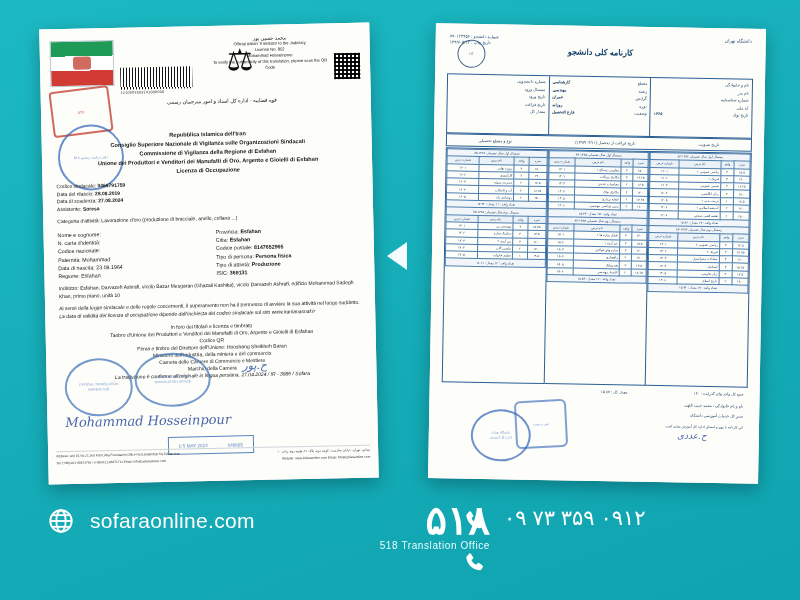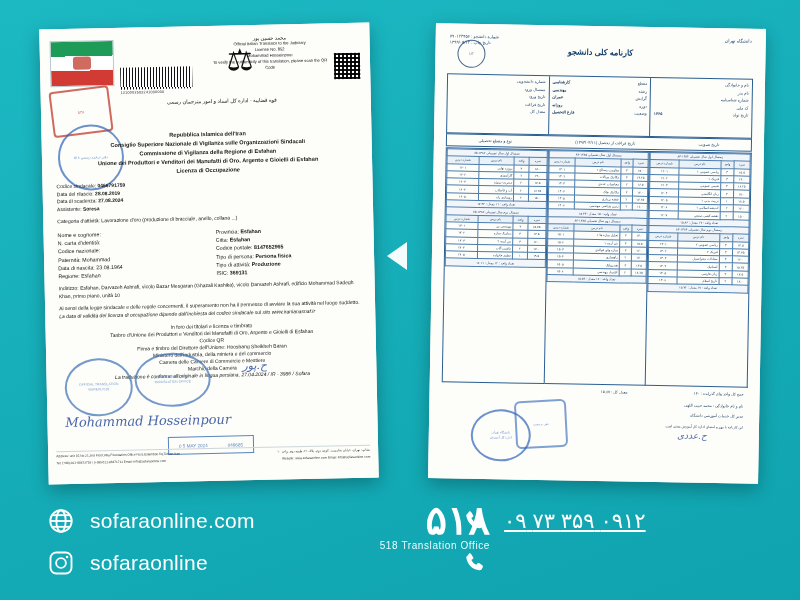--- a/index.html
+++ b/index.html
@@ -195,21 +195,21 @@
   .b-row{display:flex;align-items:center;gap:14px;margin-bottom:12px;}
   .b-row .txt{font-size:21px;letter-spacing:.3px;}
   .ic{
     width:30px;height:30px;flex:0 0 30px;
     display:flex;align-items:center;justify-content:center;
   }
   .ic svg{display:block;}
   .b-right{
     position:absolute;right:40px;top:14px;width:300px;text-align:left;
   }
-  .b-row-r{display:flex;align-items:center;gap:14px;margin-bottom:12px;text-decoration:underline;}
+  .b-row-r{display:flex;gap:14px;margin-bottom:12px;}
   .b-row-r .txt{font-size:21px;letter-spacing:1px;direction:rtl;}
   .b-center{
     position:absolute;left:50%;top:8px;transform:translateX(-50%);
     text-align:right;width:180px;
   }
   .logo-mark{
     font-size:40px;color:#ffffff;line-height:40px;direction:rtl;font-weight:bold;
   }
   .logo-sub{font-size:10px;color:#eafcff;letter-spacing:.6px;}
 </style>
@@ -771,30 +771,20 @@
         <svg width="28" height="28" viewBox="0 0 24 24" fill="none" stroke="#ffffff" stroke-width="1.6">
           <circle cx="12" cy="12" r="9.2"></circle>
             <ellipse cx="12" cy="12" rx="4" ry="9.2"></ellipse>
           <line x1="2.8" y1="12" x2="21.2" y2="12"></line>
             <line x1="4.2" y1="7" x2="19.8" y2="7"></line>
           <line x1="4.2" y1="17" x2="19.8" y2="17"></line>
         </svg>
       </span>
       <span class="txt">sofaraonline.com</span>
     </div>
-    <div class="b-row">
-      <span class="ic">
-        <svg width="28" height="28" viewBox="0 0 24 24" fill="none" stroke="#ffffff" stroke-width="1.6">
-          <rect x="3" y="3" width="18" height="18" rx="5"></rect>
-          <circle cx="12" cy="12" r="4.2"></circle>
-          <circle cx="17.2" cy="6.8" r="1.1" fill="#ffffff" stroke="none"></circle>
-        </svg>
-      </span>
-      <span class="txt">sofaraonline</span>
-    </div>
   </div>
 
   <div class="b-center">
     <div class="logo-mark">۵۱۸</div>
     <div class="logo-sub">518 Translation Office</div>
   </div>
 
   <div class="b-right">
     <div class="b-row-r">
       <span class="ic">

